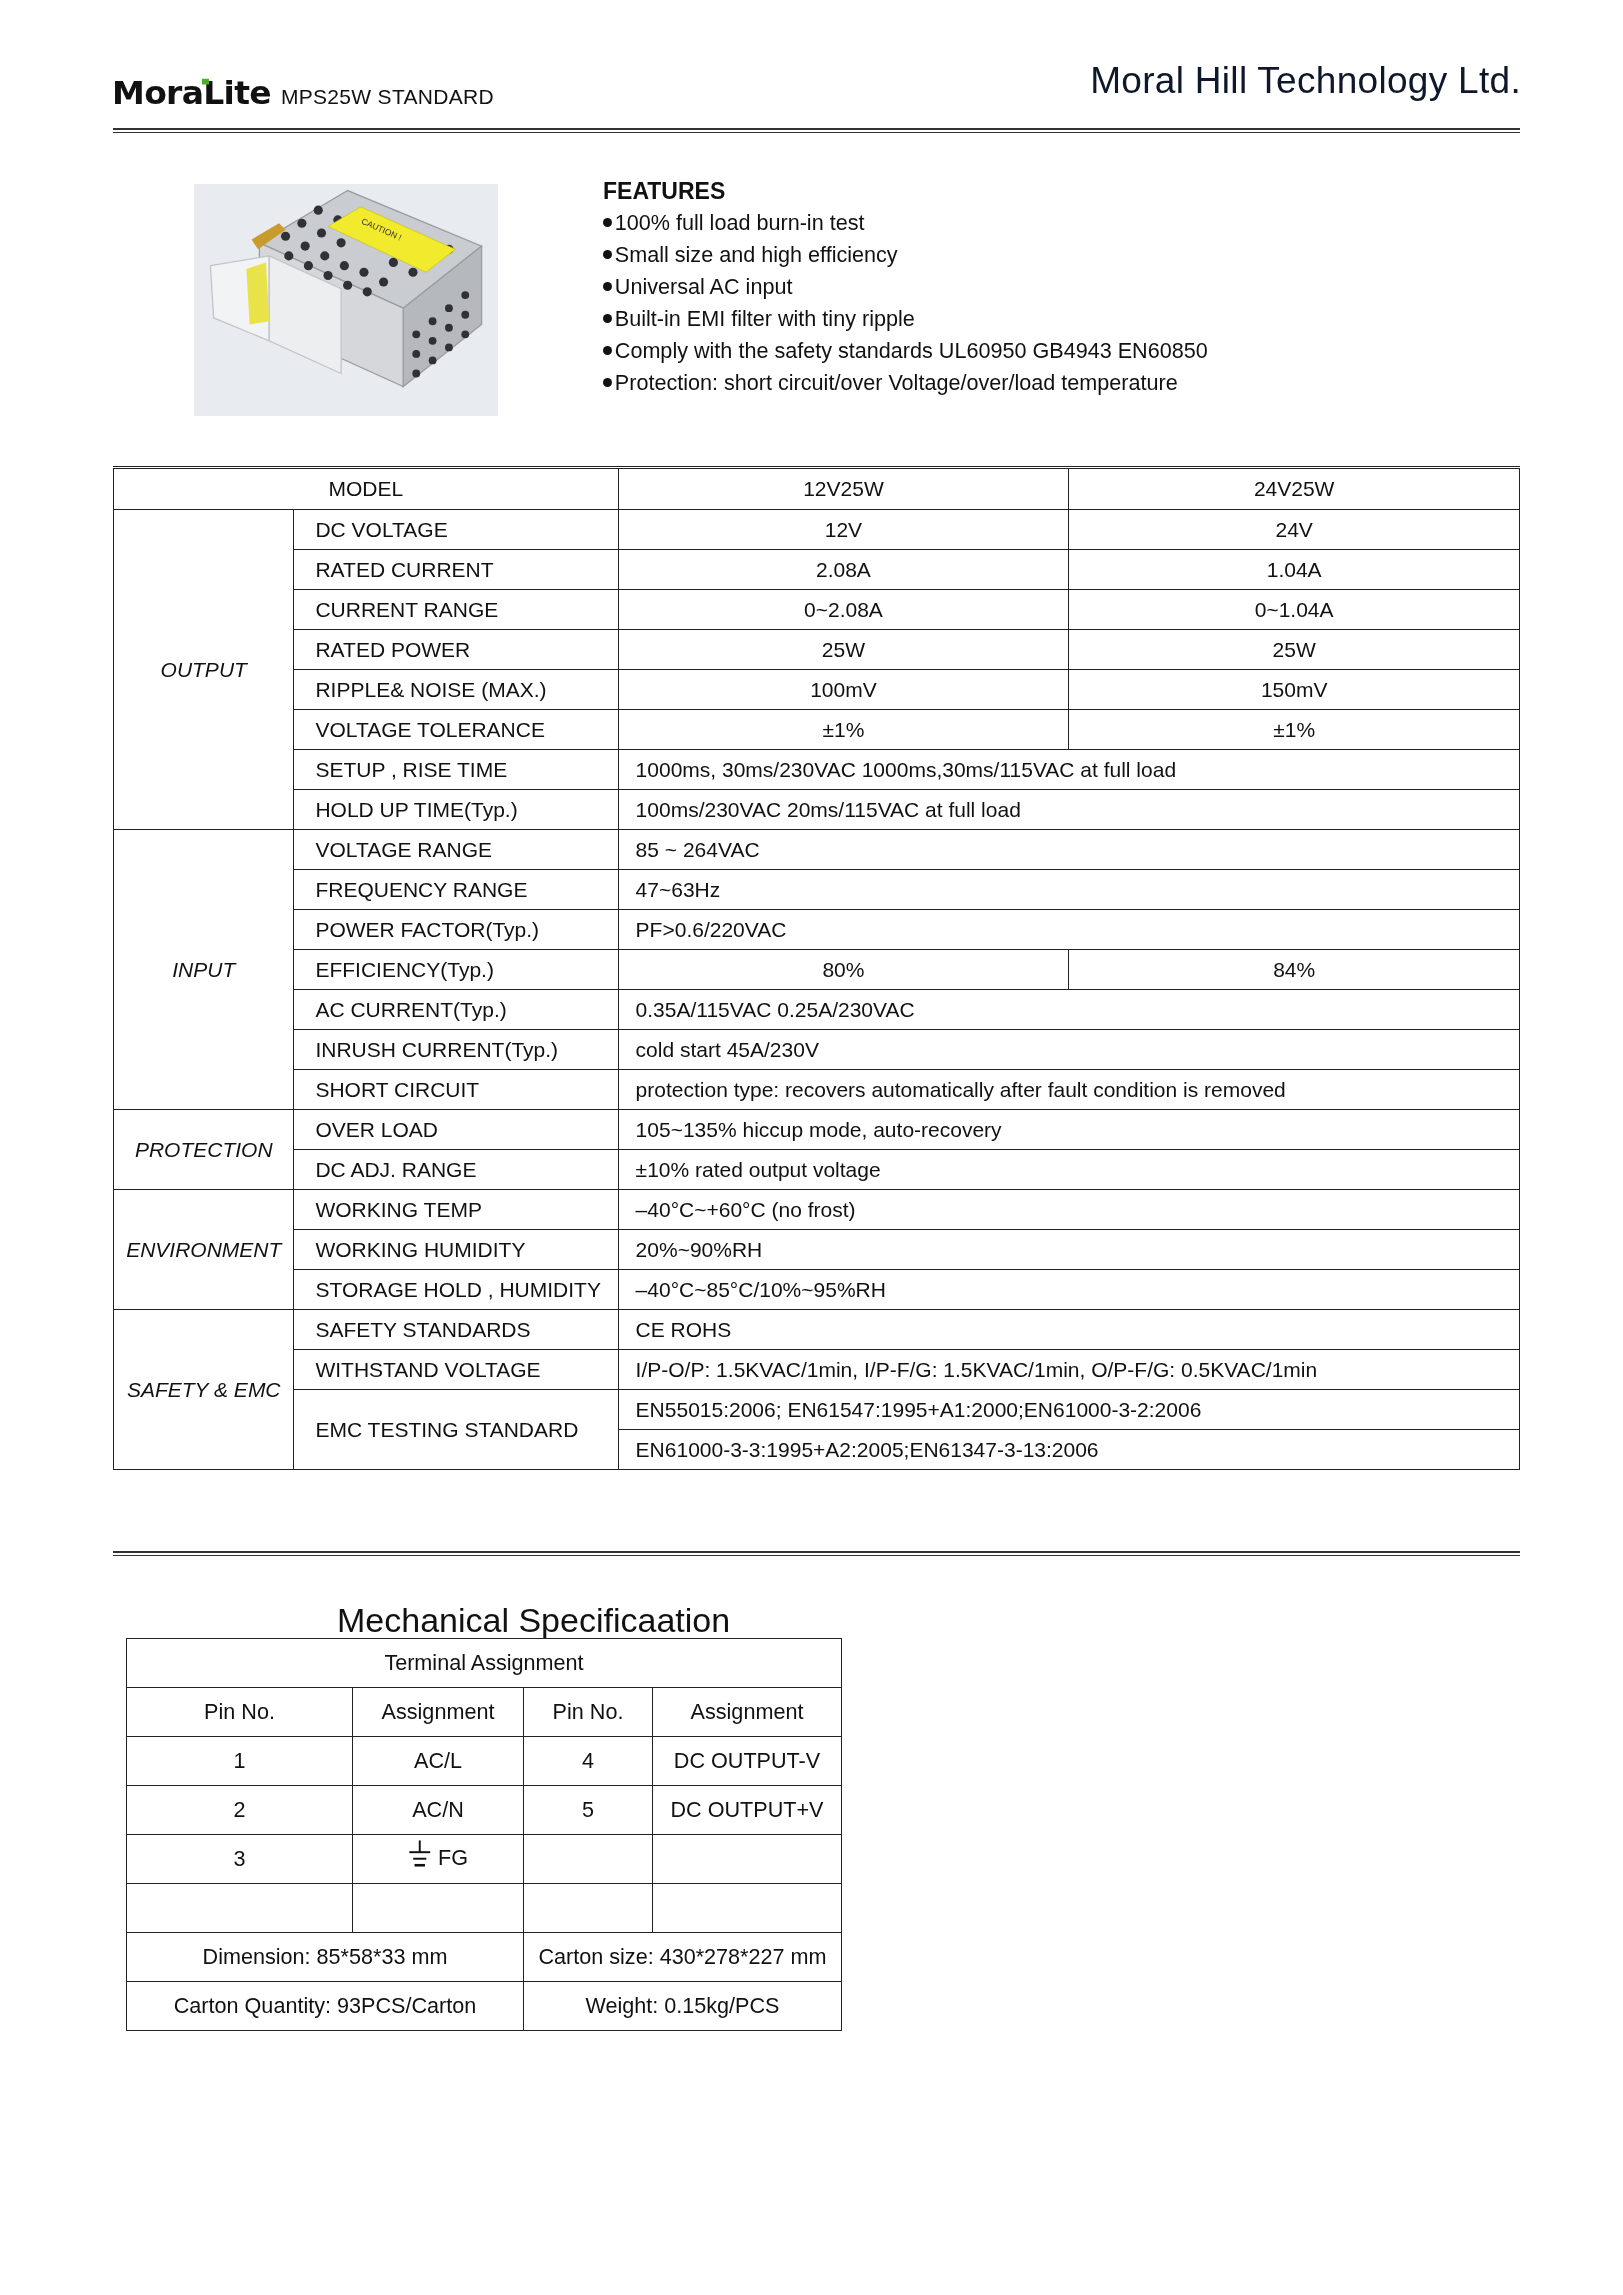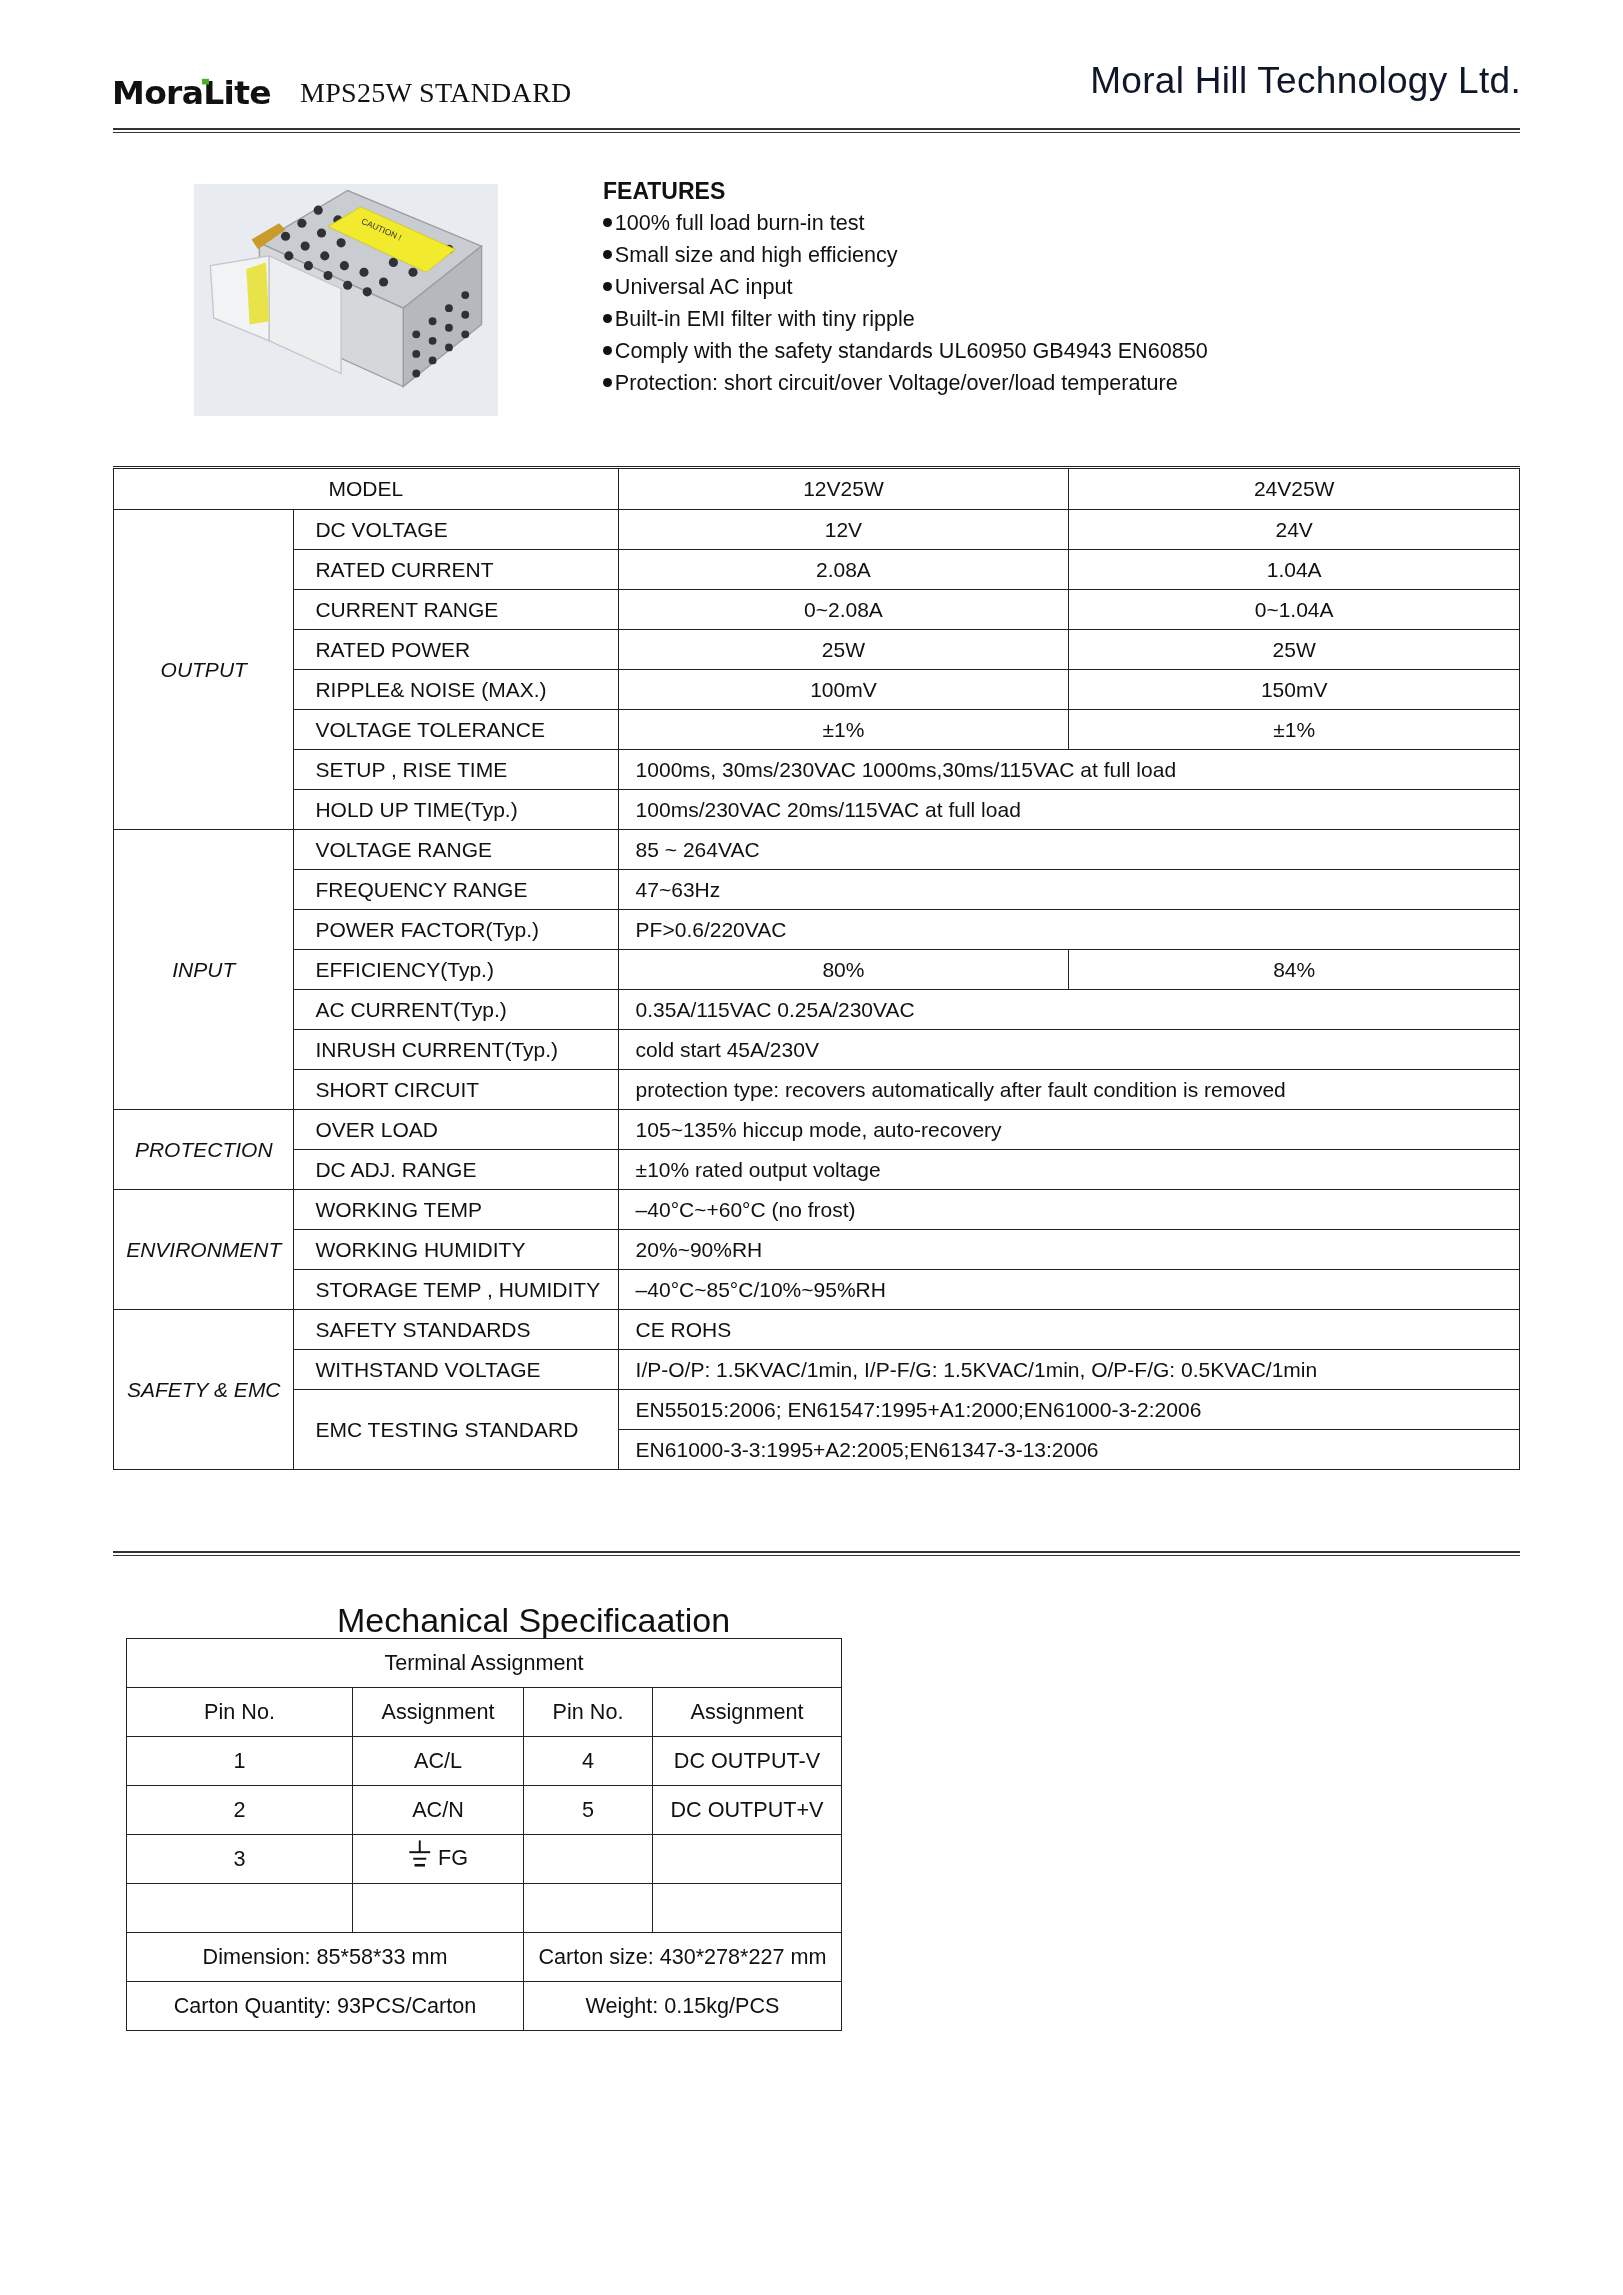--- a/index.html
+++ b/index.html
@@ -1,21 +1,21 @@
 <!DOCTYPE html>
 <html style="font-size:10.5px"><head>
 <meta charset="utf-8">
 <style>
   html, body { margin: 0; padding: 0; background: #ffffff; }
   body { width: 1624px; height: 2295px; position: relative; overflow: hidden; font-family: "Liberation Sans", "DejaVu Sans", sans-serif; color: #111; }
   .abs { position: absolute; }
   .logo { left: 112px; top: 71px; height: 39px; display: flex; align-items: flex-end; }
   .logo-brand { font-family: "DejaVu Sans", sans-serif; font-weight: 900; font-size: 33px; letter-spacing: -0.7px; line-height: 1; position: relative; color: #111; transform: scaleY(0.95); }
   .logo-dot { position: absolute; width: 6.5px; height: 5.9px; background: #4caf2a; top: 1.3px; }
-  .logo-model { font-family: Liberation Serif, serif; font-size: 28px; margin-left: 29px; line-height: 1; padding-bottom: 2.6px; letter-spacing: 0.3px; }
+  .logo-model { font-family: Liberation Sans, sans-serif; font-size: 21px; margin-left: 10px; line-height: 1; padding-bottom: 2.6px; letter-spacing: 0.3px; }
   .company { right: 103px; top: 60px; font-size: 37px; font-family: "Liberation Sans", sans-serif; color: #0f172a; letter-spacing: 0.3px; }
   .rule-double { height: 2px; border-top: 2.6px solid #333; border-bottom: 1.3px solid #333; background: #fff; }
   .product-photo { left: 194px; top: 184px; width: 304px; height: 232px; background: #e9ecf1; overflow: hidden; }
   .features { left: 603px; top: 175px; font-size: 21.6px; line-height: 32px; }
   .features-title { font-weight: bold; font-size: 23px; }
   .features li { list-style: none; }
   .features ul { margin: 0; padding: 0; }
   .bullet { display: inline-block; width: 9.2px; height: 9.2px; border-radius: 50%; background: #111; margin-right: 2.6px; vertical-align: middle; position: relative; top: -2px; }
 
   table { border-collapse: collapse; }
@@ -209,21 +209,21 @@
   <tr>
     <td class="cat" rowspan="3">ENVIRONMENT</td>
     <td class="param">WORKING TEMP</td>
     <td class="span" colspan="2">–40°C~+60°C (no frost)</td>
   </tr>
   <tr>
     <td class="param">WORKING HUMIDITY</td>
     <td class="span" colspan="2">20%~90%RH</td>
   </tr>
   <tr>
-    <td class="param">STORAGE TEMP , HUMIDITY</td>
+    <td class="param">STORAGE HOLD , HUMIDITY</td>
     <td class="span" colspan="2">–40°C~85°C/10%~95%RH</td>
   </tr>
 
   <tr>
     <td class="cat" rowspan="4">SAFETY &amp; EMC</td>
     <td class="param">SAFETY STANDARDS</td>
     <td class="span" colspan="2">CE ROHS</td>
   </tr>
   <tr>
     <td class="param">WITHSTAND VOLTAGE</td>

